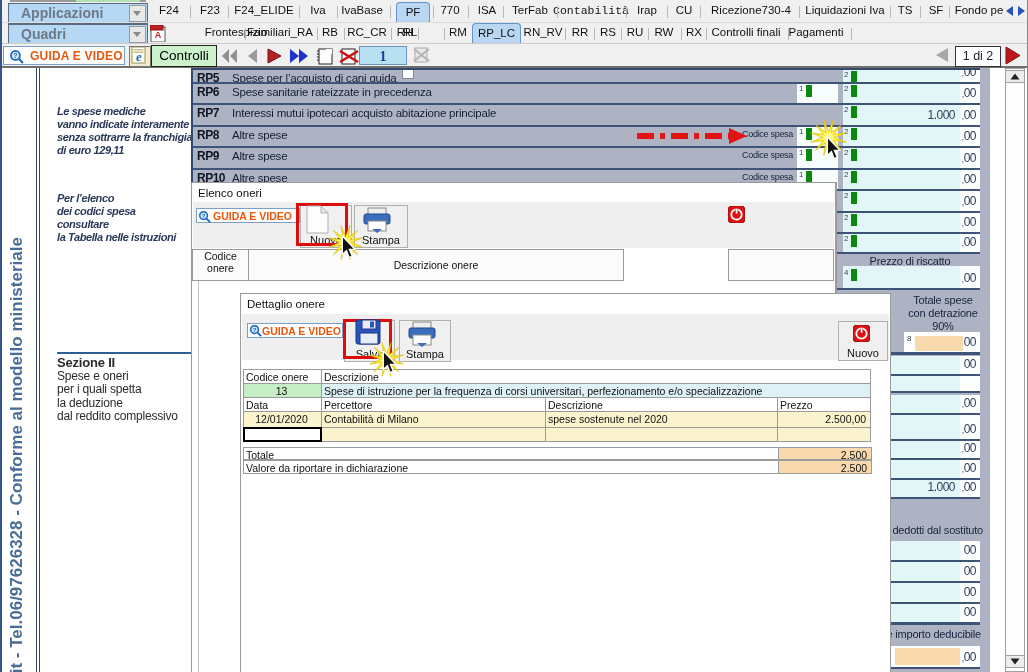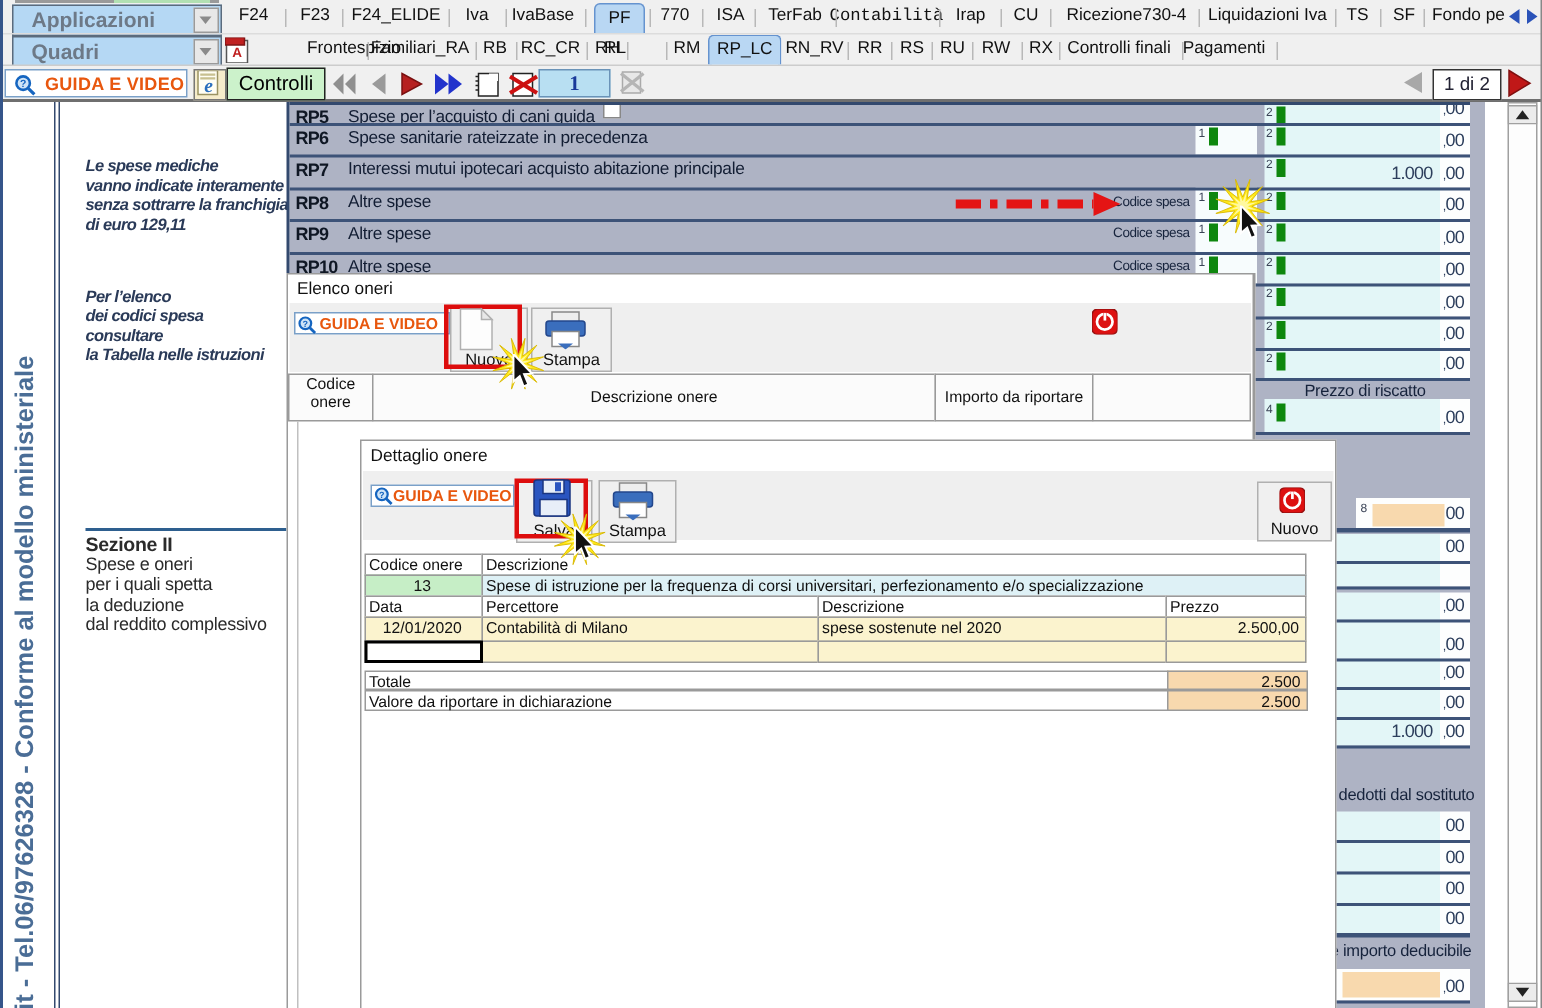--- a/index.html
+++ b/index.html
@@ -244,20 +244,21 @@
       <div class="abs" style="left:767px;top:164px;width:20px;height:20px;background:#fdfefe;"></div>
       <div class="amt" style="left:750px;top:167px;width:33px;font-size:12px;"><span style="font-size:8.5px">,</span>00</div>
       <div class="mk" style="left:651px;top:166px;">2</div>
       <div class="gb" style="left:658px;top:167px;"></div>
       <div class="glbl" style="left:652px;top:187px;width:130px;">Prezzo di riscatto</div>
       <div class="cyan" style="left:650px;top:198px;width:117px;height:22px;"></div>
       <div class="abs" style="left:767px;top:198px;width:20px;height:22px;background:#fdfefe;"></div>
       <div class="amt" style="left:750px;top:203px;width:33px;font-size:12px;"><span style="font-size:8.5px">,</span>00</div>
       <div class="mk" style="left:651px;top:200px;">4</div>
       <div class="gb" style="left:658px;top:201px;"></div>
+      <div class="glbl" style="left:685px;top:226px;width:130px;line-height:12.8px;">Totale spese<br>con detrazione<br>90%</div>
       <div class="abs" style="left:711px;top:264px;width:76px;height:20px;background:#fdfefe;"></div>
       <div class="mk" style="left:714px;top:266px;">8</div>
       <div class="abs" style="left:722px;top:268px;width:48px;height:15px;background:#f8d9ae;"></div>
       <div class="amt" style="left:750px;top:267px;width:33px;font-size:12px;">00</div>
       <div class="sep" style="left:650px;top:284px;width:137px;height:3px;"></div>
       <div class="cyan" style="left:650px;top:288px;width:117px;height:18px;"></div>
       <div class="abs" style="left:767px;top:288px;width:20px;height:18px;background:#fdfefe;"></div>
       <div class="amt" style="left:750px;top:289px;width:33px;font-size:12px;">00</div>
       <div class="cyan" style="left:650px;top:306px;width:117px;height:17px;"></div>
       <div class="abs" style="left:767px;top:306px;width:20px;height:17px;background:#fdfefe;"></div>
@@ -331,21 +332,20 @@
 <div class="gv2" style="left:4px;top:25px;width:104px;height:15px;line-height:15px;padding-left:16px;box-sizing:border-box;white-space:nowrap;">GUIDA E VIDEO</div>
 <div class="dbtn" style="left:108px;top:22px;width:50px;height:41px;">
         <span class="cap">Nuovo</span>
       </div>
 <div class="dbtn" style="left:162px;top:22px;width:52px;height:41px;">
         <span class="cap">Stampa</span>
       </div>
 <div class="redbox" style="left:104px;top:20px;width:52px;height:43px;box-sizing:border-box;"></div>
 <div class="hdrcell" style="left:0px;top:66px;width:57px;height:32px;text-align:center;box-sizing:border-box;">Codice<br>onere</div>
 <div class="hdrcell" style="left:56px;top:66px;width:376px;height:32px;text-align:center;line-height:30px;box-sizing:border-box;">Descrizione onere</div>
-<div class="hdrcell" style="left:431px;top:66px;width:106px;height:32px;text-align:center;line-height:30px;box-sizing:border-box;">Importo da riportare</div>
 <div class="hdrcell" style="left:536px;top:66px;width:106px;height:32px;box-sizing:border-box;"></div>
 <div class="abs" style="left:6px;top:98px;width:1px;height:392px;background:#c0c0c0;"></div>
 </div>
 <svg class="abs" style="left:198px;top:210px;" width="13" height="13" viewBox="0 0 14 14">
       <circle cx="6" cy="6" r="4.2" fill="#cfe4f7" stroke="#1565c0" stroke-width="1.6"></circle>
       <line x1="9.2" y1="9.2" x2="13" y2="13" stroke="#1565c0" stroke-width="2"></line>
       <text x="6" y="8.4" font-size="6.5" text-anchor="middle" fill="#1565c0" font-family="Liberation Sans" font-weight="bold">?</text>
     </svg>
 <div class="dlg" style="left:240px;top:293px;width:649px;height:379px;">
 <div class="dlgtitle">Dettaglio onere</div>

